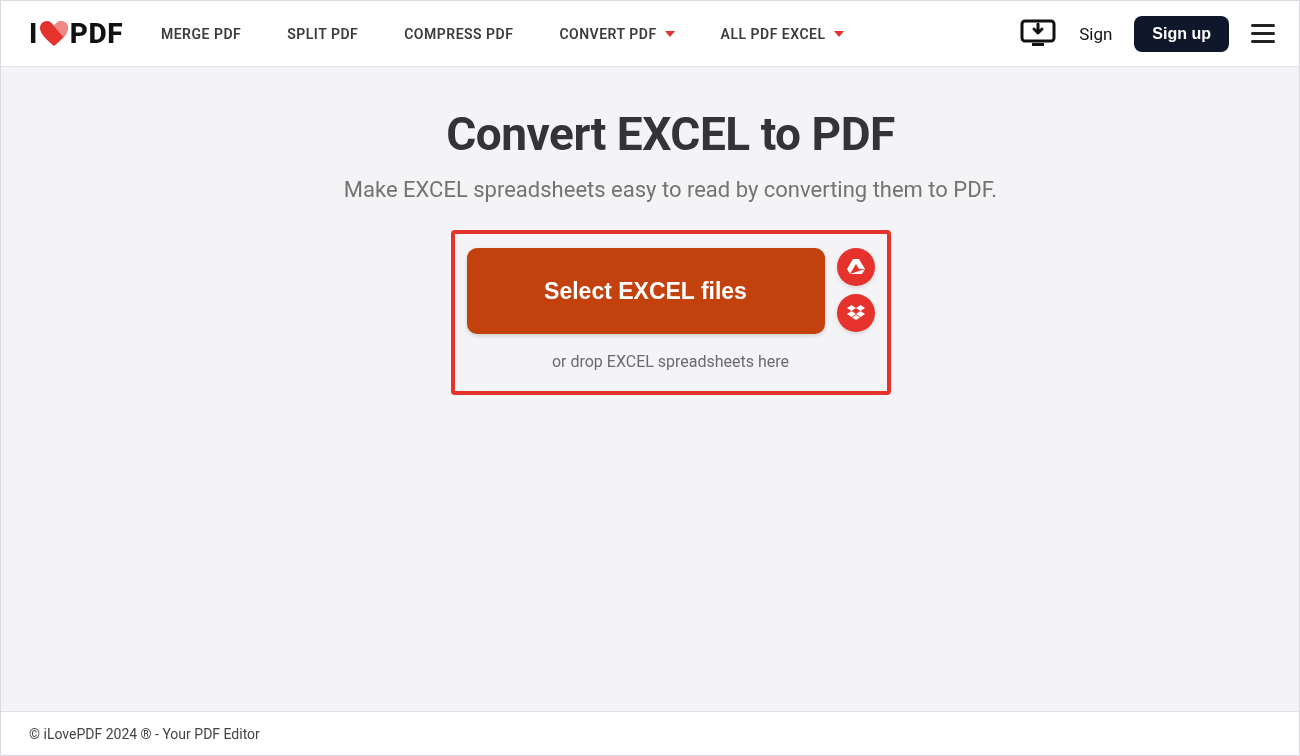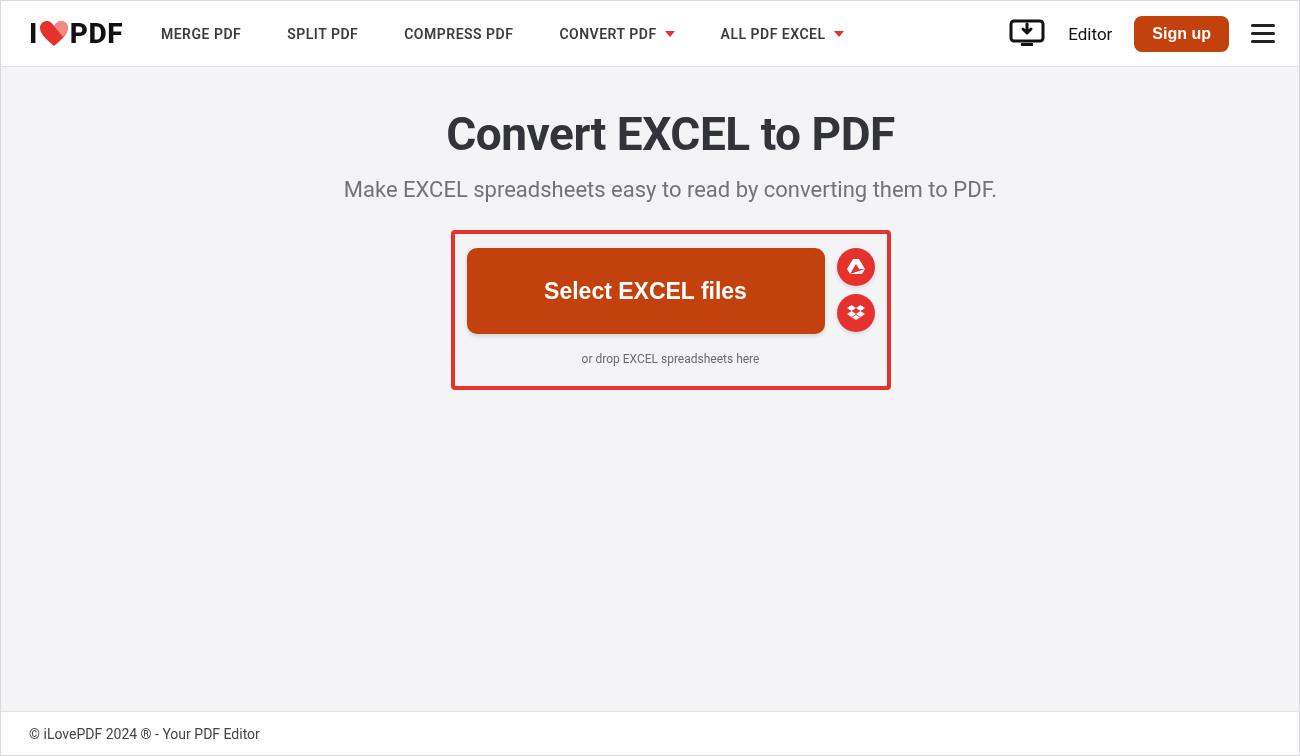--- a/index.html
+++ b/index.html
@@ -64,21 +64,21 @@
     width: 38px; height: 32px;
     display:flex; align-items:center; justify-content:center;
     cursor: pointer;
   }
   .login {
     font-size: 17px;
     color: #111;
     cursor: pointer;
   }
   .signup {
-    background:#c2410c;
+    background:#0f172a;
     color:#fff;
     font-size:16px;
     font-weight:600;
     border:none;
     border-radius:8px;
     padding:9px 18px;
     cursor:pointer;
   }
   .hamburger {
     display:flex; flex-direction:column; gap:5px;
@@ -140,21 +140,21 @@
   .cloud-btn {
     width:38px; height:38px;
     border-radius:50%;
     background:#e5322d;
     display:flex; align-items:center; justify-content:center;
     cursor:pointer;
     box-shadow: 0 2px 4px rgba(0,0,0,0.12);
   }
   .drop-text {
     margin-top:18px;
-    font-size:12px;
+    font-size:16px;
     color:#6a6a70;
   }
 
   
   .footer {
     position:absolute;
     bottom:0; left:0; right:0;
     height:44px;
     background:#fff;
     border-top:1px solid #e2e2e6;
@@ -200,21 +200,21 @@
   </div>
 
   <div class="header-right">
     <div class="download-app">
       <svg width="36" height="30" viewBox="0 0 36 30">
         <rect x="2" y="2" width="32" height="20" rx="3" ry="3" fill="none" stroke="#111" stroke-width="3"></rect>
         <rect x="12" y="24" width="12" height="3" fill="#111"></rect>
         <path d="M18 5 v8 m-4 -3 l4 4 l4 -4" fill="none" stroke="#111" stroke-width="3" stroke-linecap="round" stroke-linejoin="round"></path>
       </svg>
     </div>
-    <div class="login">Editor</div>
+    <div class="login">Sign</div>
     <button class="signup">Sign up</button>
     <div class="hamburger">
       <span></span>
         <span></span>
         <span></span>
     </div>
   </div>
 </div>
 
 <div class="main">

